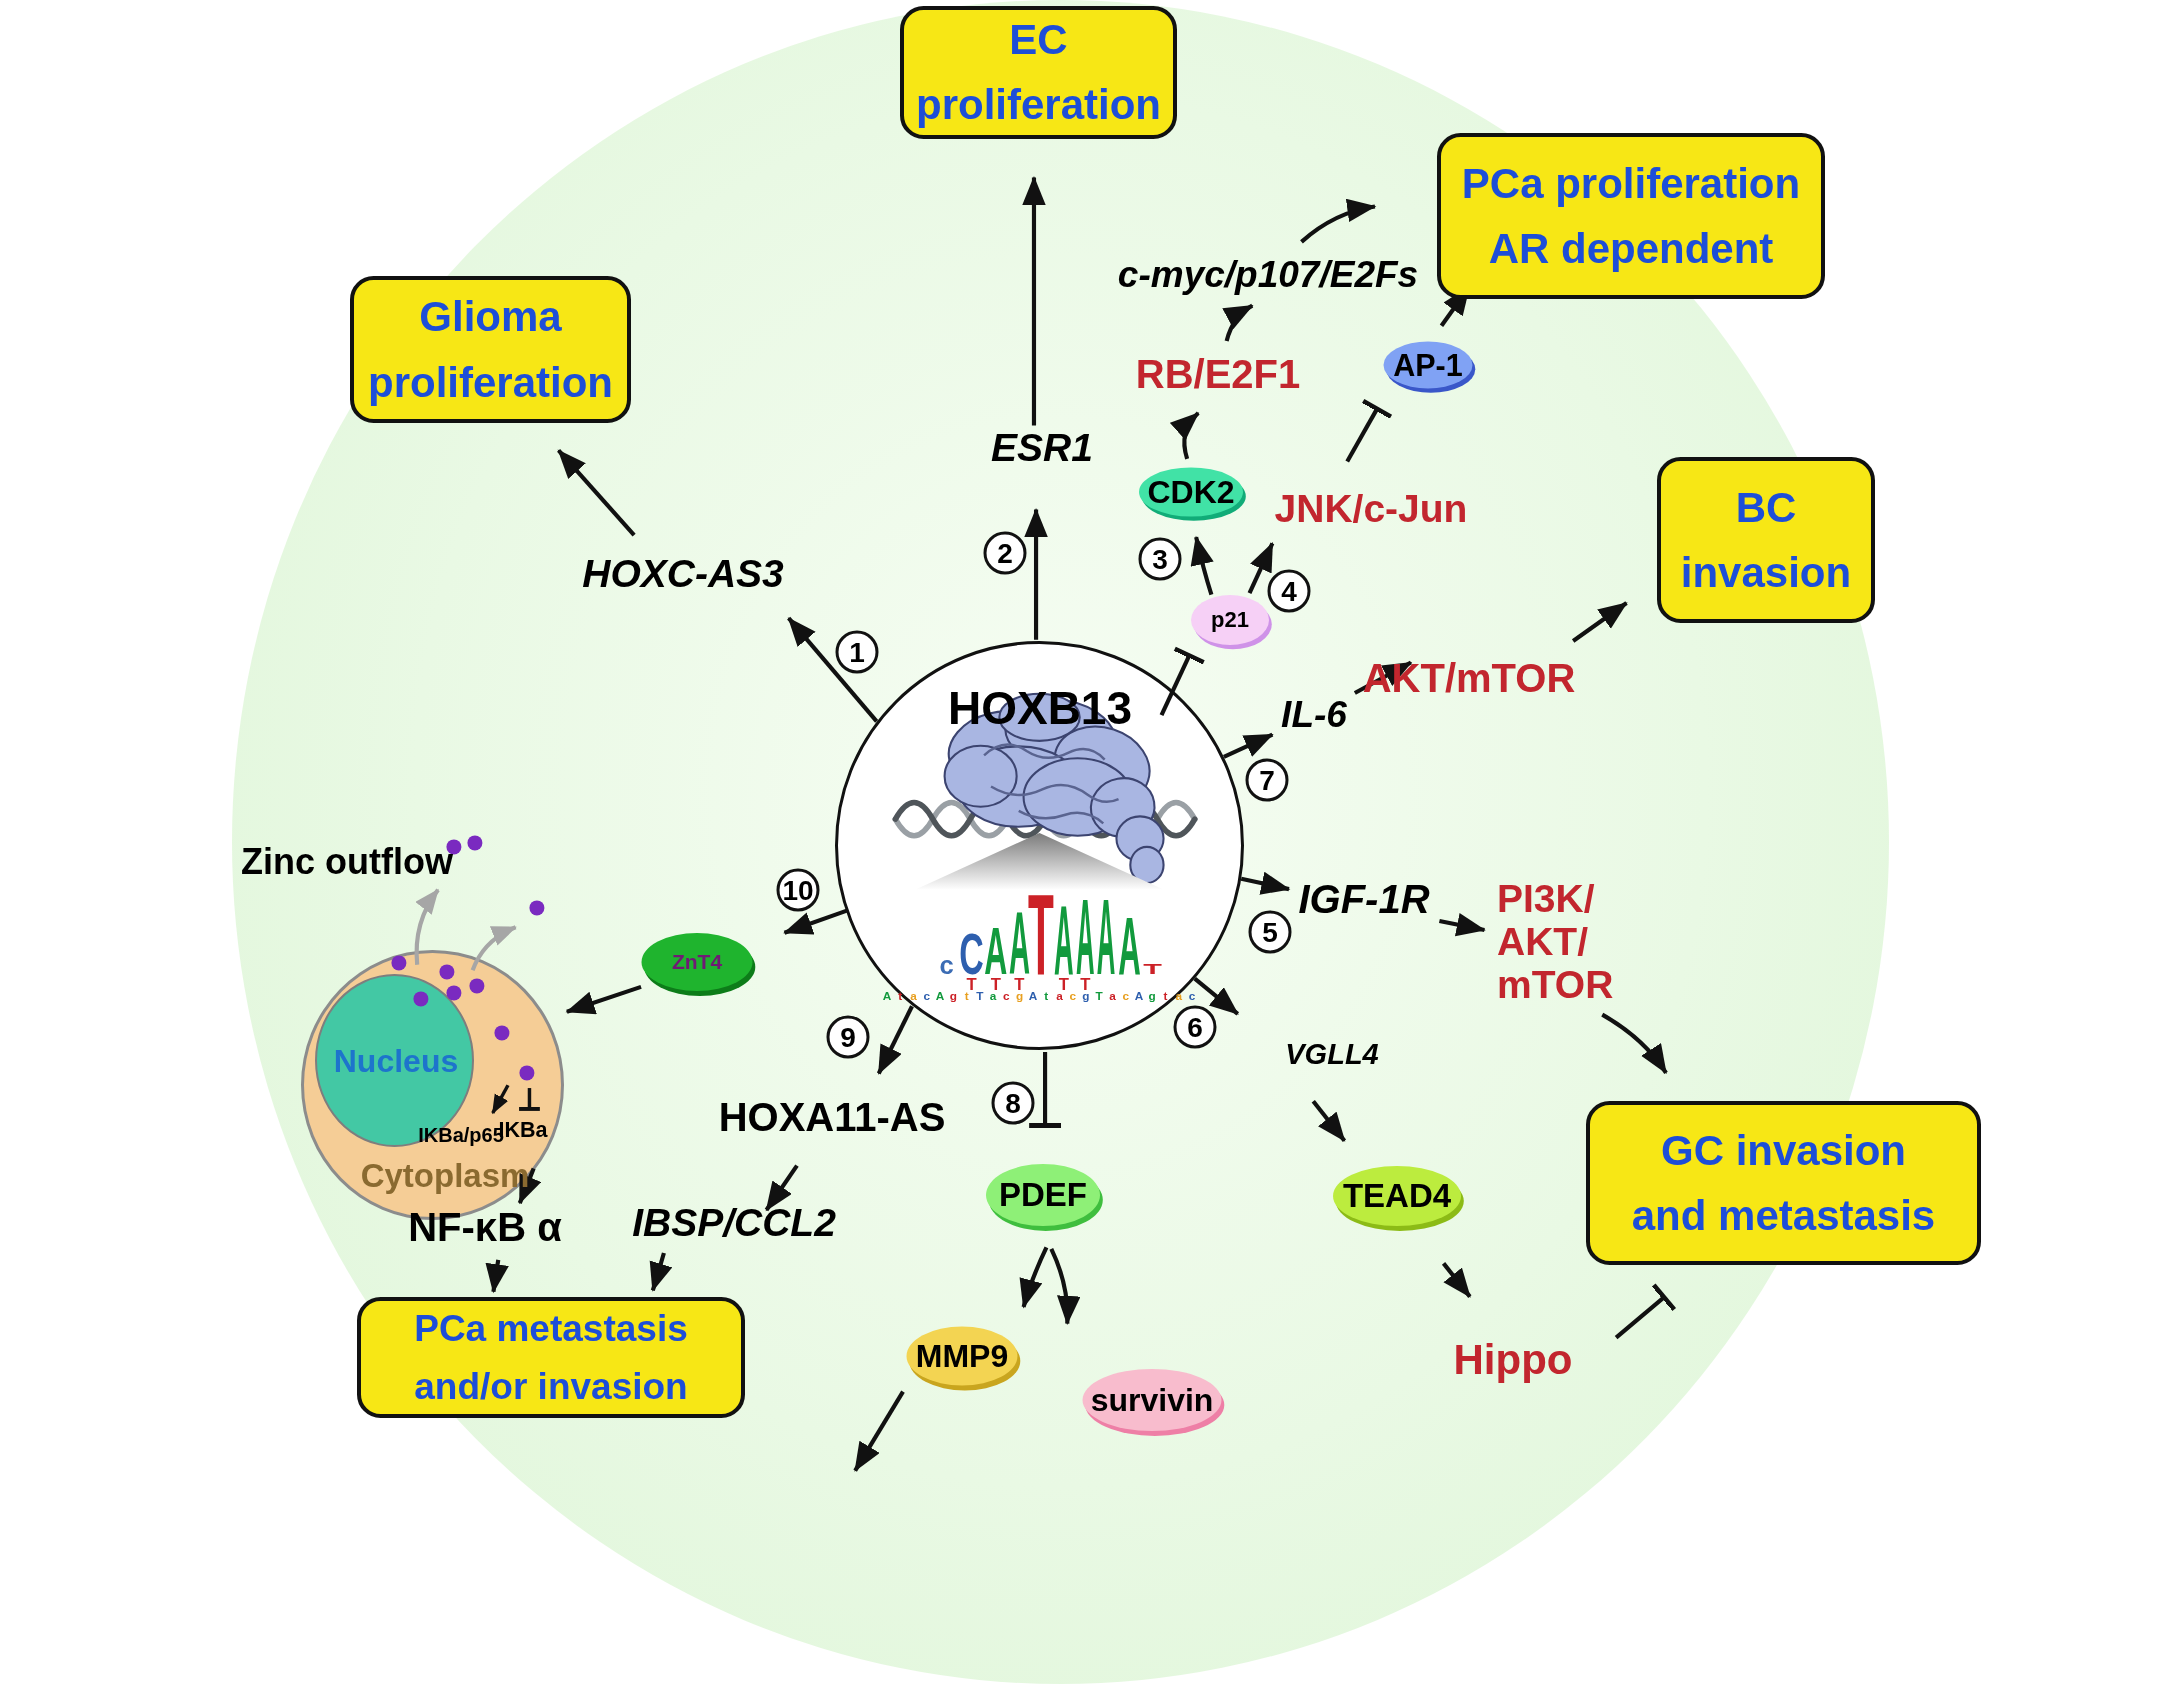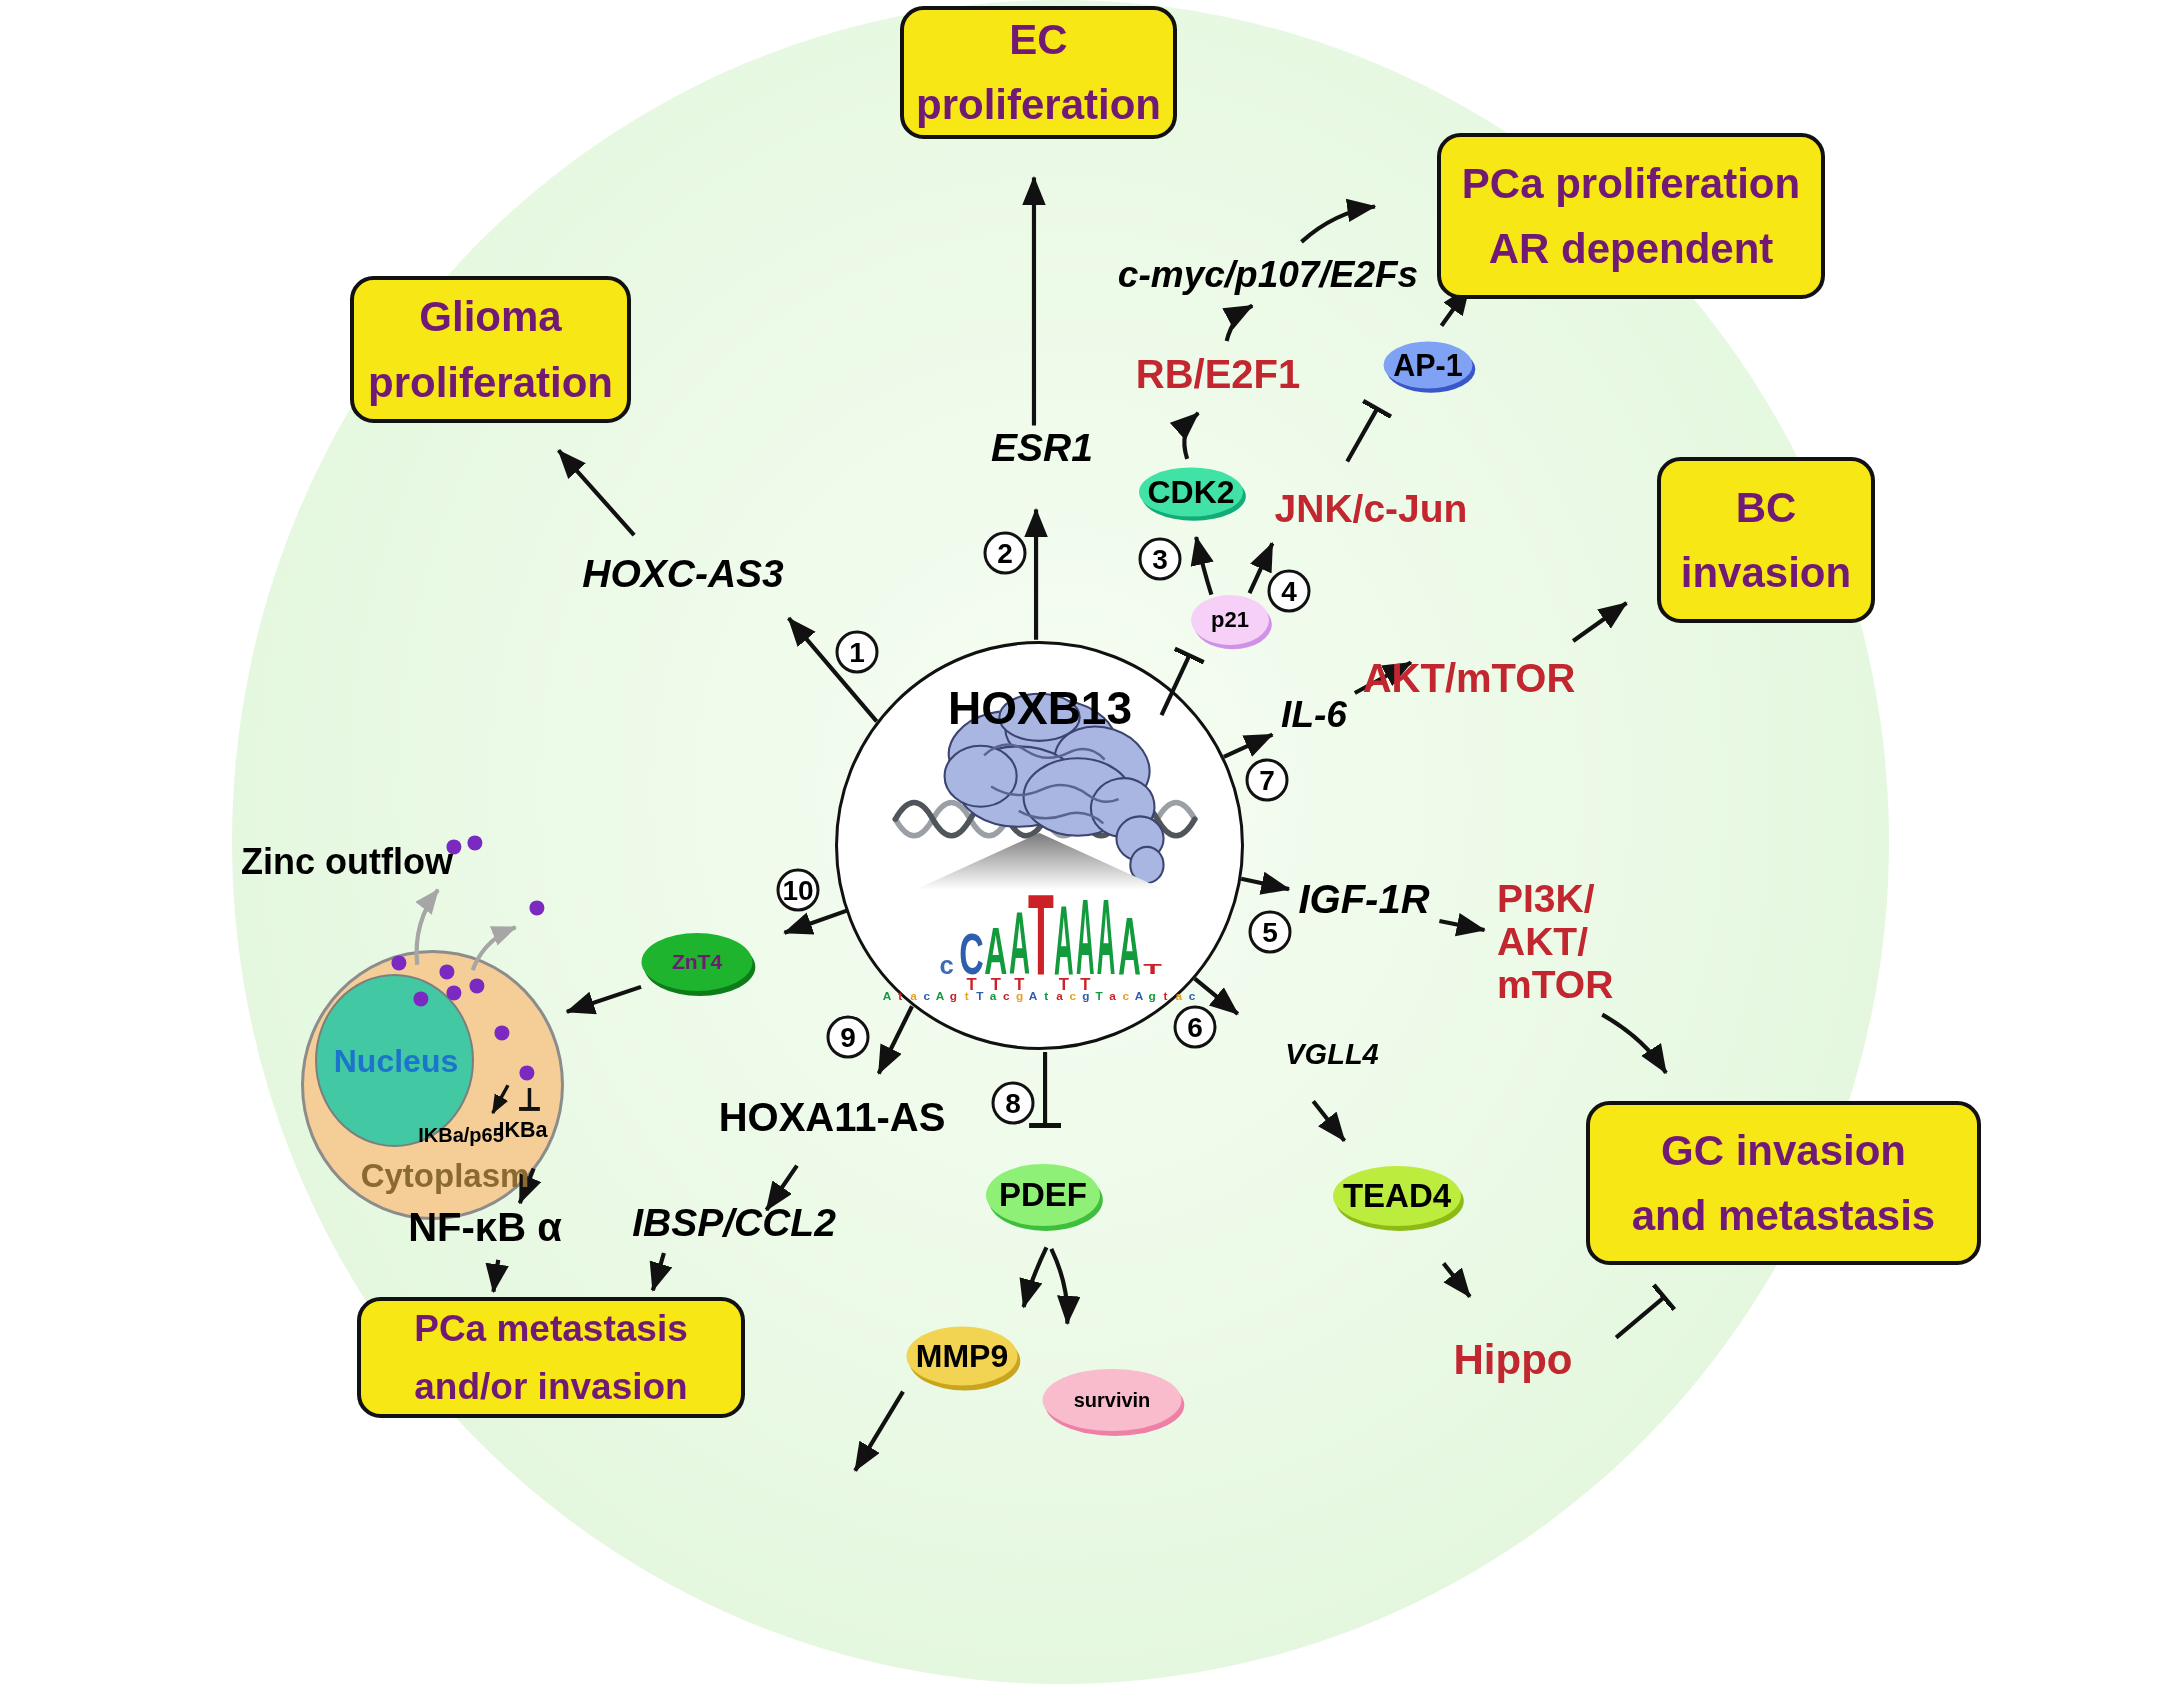--- a/index.html
+++ b/index.html
@@ -12,21 +12,21 @@
   .bg-ellipse{position:absolute;left:232px;top:0px;width:1657px;height:1684px;border-radius:50%;
     background:radial-gradient(ellipse at 50% 47%, var(--bg1) 0%, var(--bg2) 55%, var(--bg3) 100%);}
   .hub-circle{position:absolute;left:835px;top:641px;width:409px;height:409px;border-radius:50%;
     background:#ffffff;border:3.5px solid var(--ink);box-sizing:border-box;}
   svg.overlay{position:absolute;left:0;top:0;width:2183px;height:1700px;pointer-events:none;}
   .lbl{position:absolute;transform:translate(-50%,-50%);white-space:nowrap;font-weight:bold;color:#000;}
   .italic{font-style:italic;}
   .redtxt{color:var(--red);}
   .obox{position:absolute;background:var(--box-fill);border:4.2px solid var(--ink);border-radius:23.6px;
     box-sizing:border-box;display:flex;flex-direction:column;justify-content:center;align-items:center;}
-  .obox .bline{font-weight:bold;color:#701a75;line-height:1.55;white-space:nowrap;text-align:right;}
+  .obox .bline{font-weight:bold;color:#1d4ed8;line-height:1.55;white-space:nowrap;text-align:right;}
   .pill{position:absolute;transform:translate(-50%,-50%);display:flex;align-items:center;justify-content:center;
     border-radius:50%;font-weight:bold;color:#000;}
   .badge{position:absolute;transform:translate(-50%,-50%);width:43px;height:43px;border-radius:50%;
     background:#fff;border:3.5px solid var(--ink);box-sizing:border-box;display:flex;align-items:center;
     justify-content:center;font-weight:bold;font-size:28px;color:#000;}
   .dot{position:absolute;width:15.2px;height:15.2px;border-radius:50%;background:var(--purple);
     transform:translate(-50%,-50%);}
   .cellbody{position:absolute;left:301px;top:950px;width:263px;height:270px;border-radius:50%;
     background:#f5cd96;border:3.5px solid #8c8c8c;box-sizing:border-box;}
   .nucleus{position:absolute;left:315px;top:974px;width:159px;height:173px;border-radius:50%;
@@ -245,21 +245,21 @@
   <div class="lbl" style="left:445px;top:1176px;font-size:33px;color:#8a6a30">Cytoplasm</div>
   <div class="lbl" style="left:461px;top:1135px;font-size:20px">IKBa/p65</div>
   <div class="lbl" style="left:523px;top:1130px;font-size:21.5px">IKBa</div>
 
   <div class="pill" style="left:1428px;top:365px;width:89px;height:47px;font-size:30.5px;background:#80a2f4;box-shadow:2.8px 4.2px 0 #3a57c9">AP-1</div>
   <div class="pill" style="left:1191px;top:492px;width:104px;height:49px;font-size:32px;background:#41e2a6;box-shadow:2.8px 4.2px 0 #11ac78">CDK2</div>
   <div class="pill" style="left:1230px;top:620px;width:78px;height:50px;font-size:22px;background:#f6d0f6;box-shadow:2.8px 4.2px 0 #cf92e8">p21</div>
   <div class="pill" style="left:1397px;top:1196px;width:128px;height:60px;font-size:33px;background:#bcec3e;box-shadow:2.8px 4.9px 0 #8cbb16">TEAD4</div>
   <div class="pill" style="left:1043px;top:1195px;width:114px;height:62px;font-size:33px;background:#8ef077;box-shadow:2.8px 4.9px 0 #3fbe3e">PDEF</div>
   <div class="pill" style="left:962px;top:1356px;width:111px;height:59px;font-size:32px;background:#f3d452;box-shadow:2.8px 4.9px 0 #c9a51e">MMP9</div>
-  <div class="pill" style="left:1112px;top:1400px;width:139px;height:62px;font-size:20px;background:#f8bccd;box-shadow:2.8px 4.9px 0 #ee7fa6">survivin</div>
+  <div class="pill" style="left:1152px;top:1400px;width:139px;height:62px;font-size:32px;background:#f8bccd;box-shadow:2.8px 4.9px 0 #ee7fa6">survivin</div>
   <div class="pill" style="left:697px;top:962px;width:111px;height:58px;font-size:21px;background:#1fb42e;box-shadow:2.8px 4.9px 0 #0d7c19;color:#701a75">ZnT4</div>
 
   <div class="badge" style="left:857px;top:652px">1</div>
   <div class="badge" style="left:1005px;top:553px">2</div>
   <div class="badge" style="left:1160px;top:559px">3</div>
   <div class="badge" style="left:1289px;top:591px">4</div>
   <div class="badge" style="left:1270px;top:932px">5</div>
   <div class="badge" style="left:1195px;top:1027px">6</div>
   <div class="badge" style="left:1267px;top:780px">7</div>
   <div class="badge" style="left:1013px;top:1103px">8</div>

